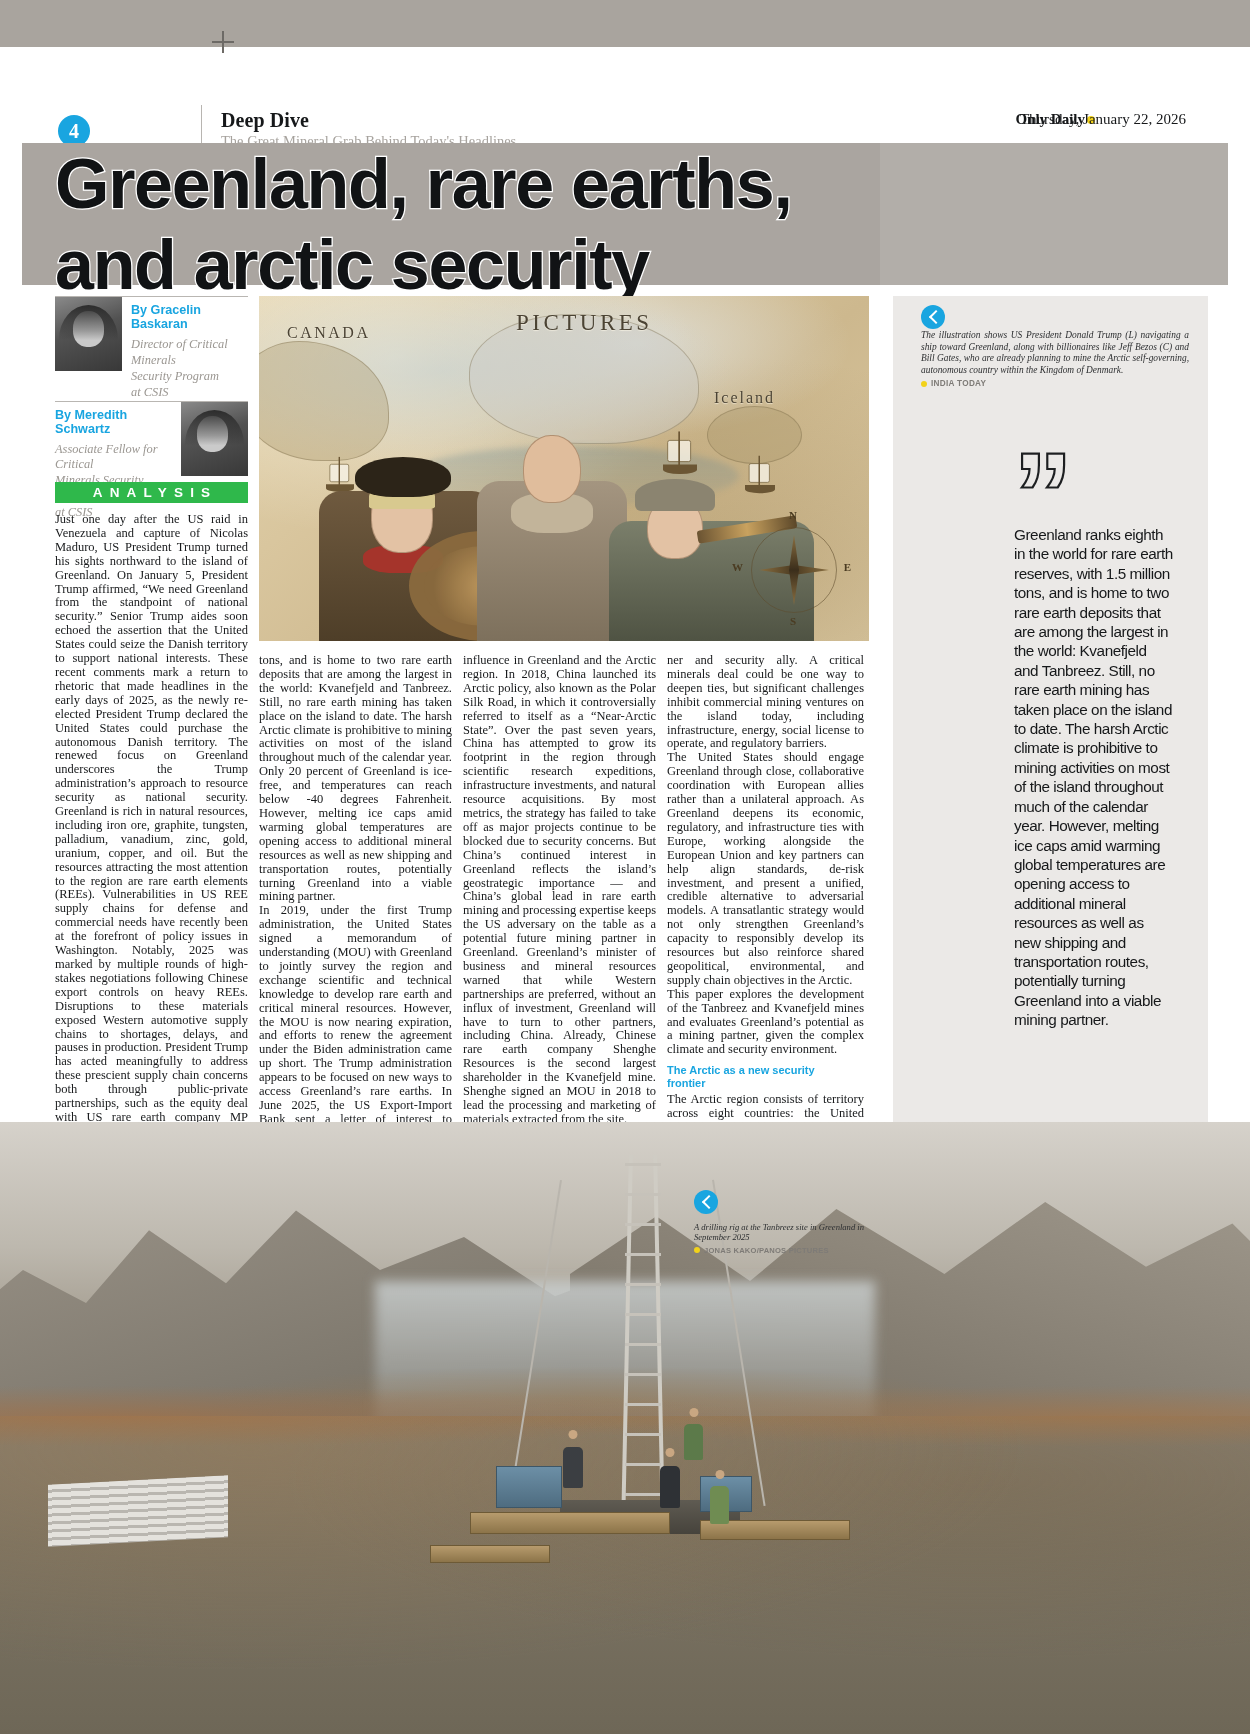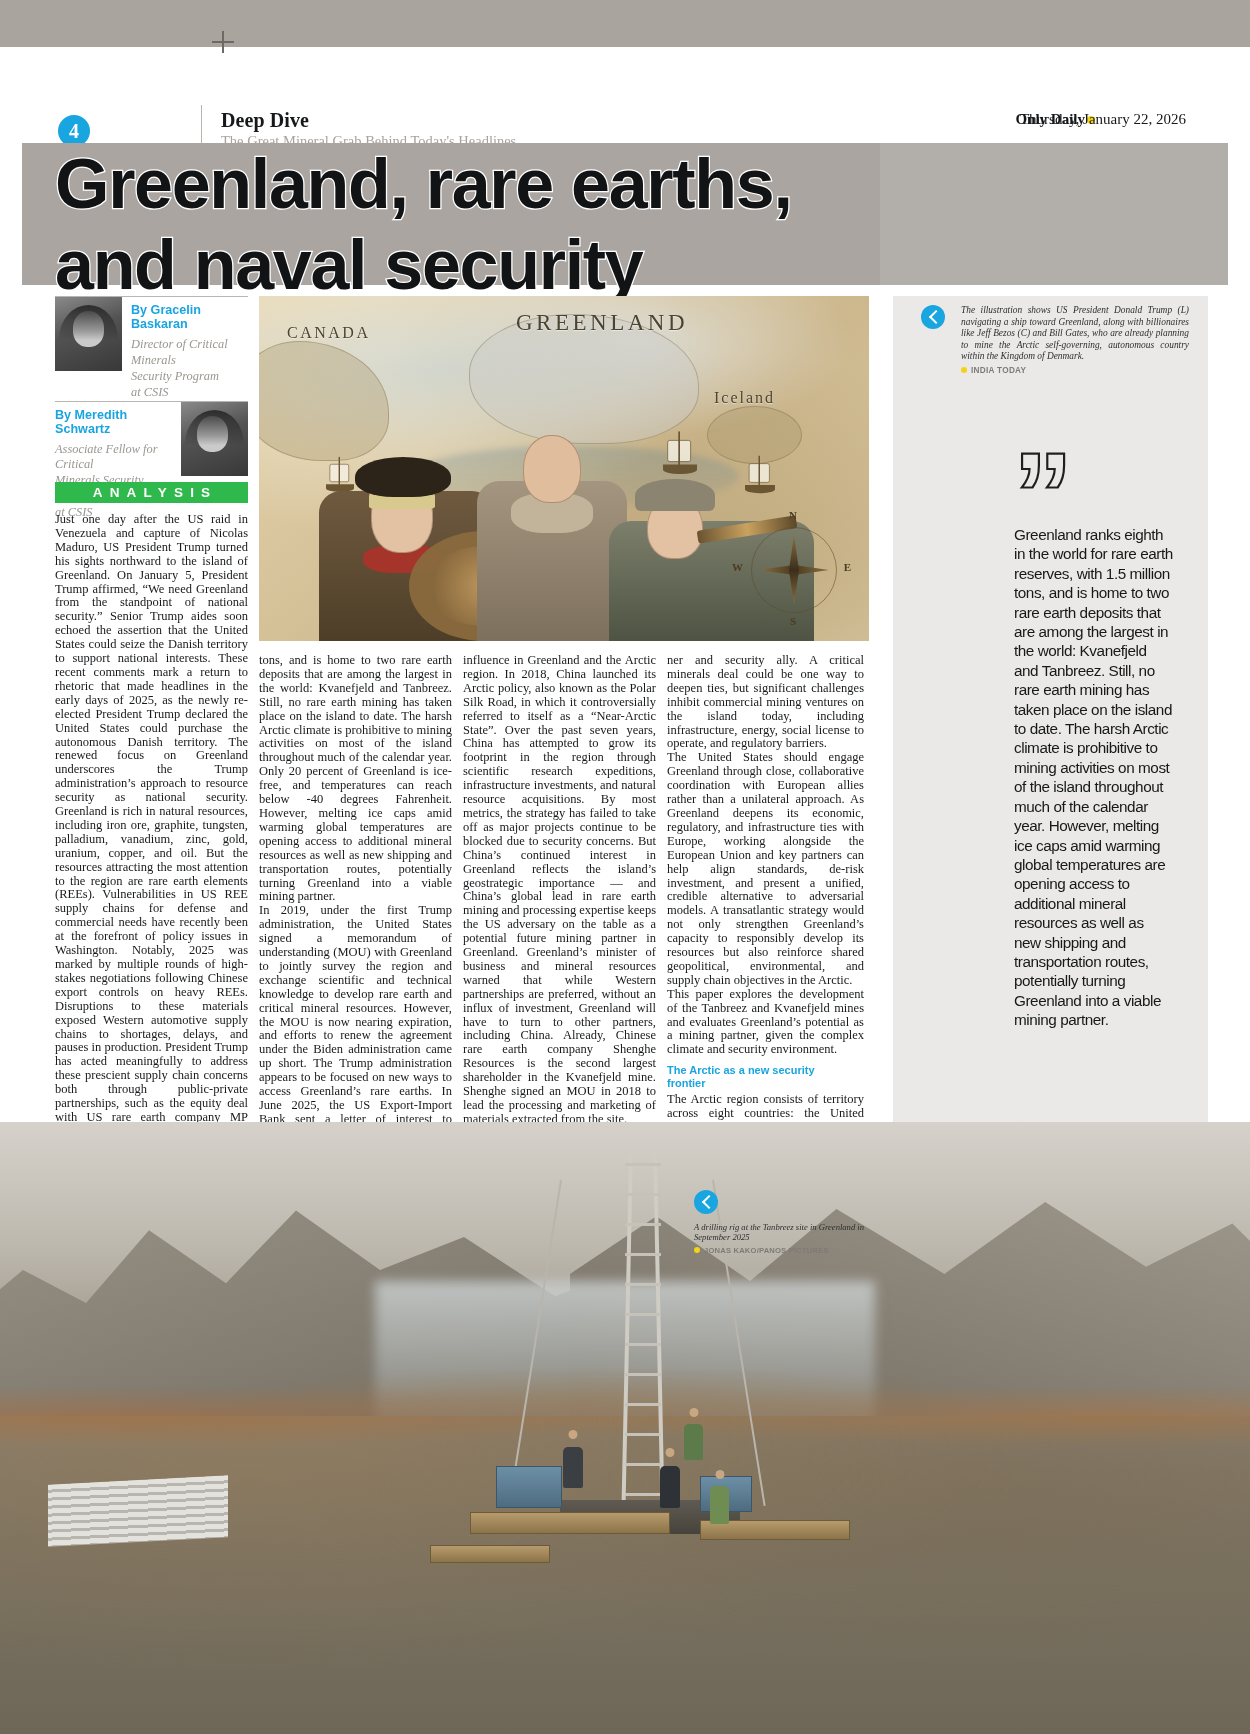--- a/index.html
+++ b/index.html
@@ -312,21 +312,21 @@
     opacity: .95;
   }
 
   
   .rail {
     position: absolute; left: 893px; top: 296px; width: 315px; height: 1000px;
     background: #ebe9e7;
   }
   .rail-caption {
     position: absolute; left: 921px; top: 305px; width: 268px;
-    display: flex; gap: 16px;
+    display: flex; gap: 1px; flex-direction: column;
   }
   .chev-btn {
     width: 24px; height: 24px; border-radius: 50%; background: #19a5e0;
     flex: 0 0 auto; position: relative;
   }
   .chev-btn:before {
     content: ""; position: absolute; left: 10px; top: 7px;
     width: 8px; height: 8px;
     border-left: 2px solid #fff; border-bottom: 2px solid #fff;
     transform: rotate(45deg);
@@ -466,21 +466,21 @@
     <div class="paper-name">Only Daily</div>
     <div class="paper-dot"></div>
     <div class="paper-date">Thursday, January 22, 2026</div>
     <div class="masthead-rule"></div>
   </div>
 
   <div class="hero-band"></div>
   <div class="hero-band-right"></div>
   <div class="headline">
     <span>Greenland, rare earths,</span>
-    <span>and naval security</span>
+    <span>and arctic security</span>
   </div>
 
   <div class="byline-block">
     <div class="byline-rule"></div>
     <div class="byline-row">
       <div class="byline-photo"></div>
       <div class="byline-text">
         <div class="byline-name">By Gracelin Baskaran</div>
         <div class="byline-role">
           <div>Director of Critical Minerals</div>
@@ -506,21 +506,21 @@
   <div class="analysis-banner">ANALYSIS</div>
 
   <div class="map-figure">
     <div class="map-bg"></div>
     <div class="map-sea"></div>
     <div class="map-landmass lm-a"></div>
     <div class="map-landmass lm-b"></div>
     <div class="map-landmass lm-c"></div>
     <div class="map-ocean-band"></div>
     <div class="map-label map-lbl-canada">CANADA</div>
-    <div class="map-label map-lbl-greenland">GREENLAND</div>
+    <div class="map-label map-lbl-greenland">PICTURES</div>
     <div class="map-label map-lbl-iceland">Iceland</div>
 
     <div class="map-ship ship1">
       <div class="sail"></div>
         <div class="mast"></div>
         <div class="hull"></div>
     </div>
     <div class="map-ship ship2">
       <div class="sail"></div>
         <div class="mast"></div>

